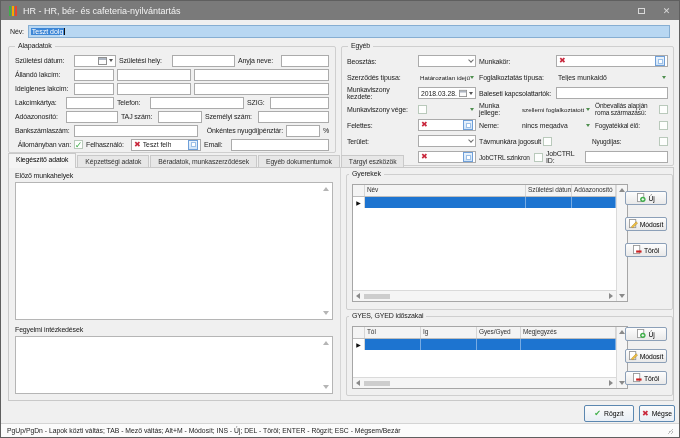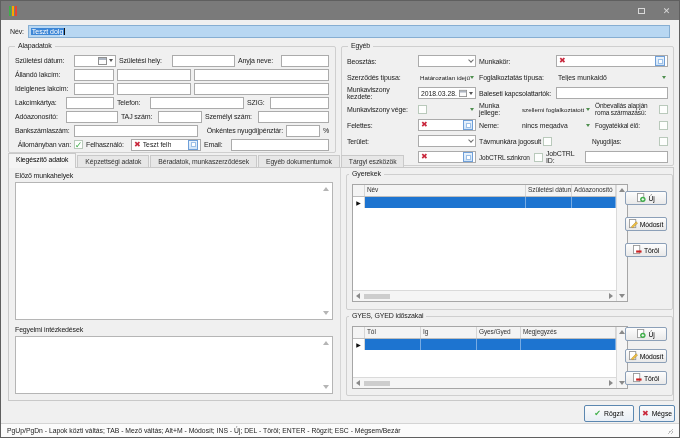--- a/index.html
+++ b/index.html
@@ -99,20 +99,21 @@
 <body>
 
 <div class="window">
 
   <div class="titlebar">
     <span class="app-icon">
         <i class="s1"></i>
         <i class="s2"></i>
         <i class="s3"></i>
       </span>
+    <span class="title">HR - HR, bér- és cafeteria-nyilvántartás</span>
     <span class="tb-btns">
       <span class="tb-btn">
           <i class="maxbox"></i>
         </span>
       <span class="tb-btn">
           <span>✕</span>
         </span>
     </span>
   </div>
 

